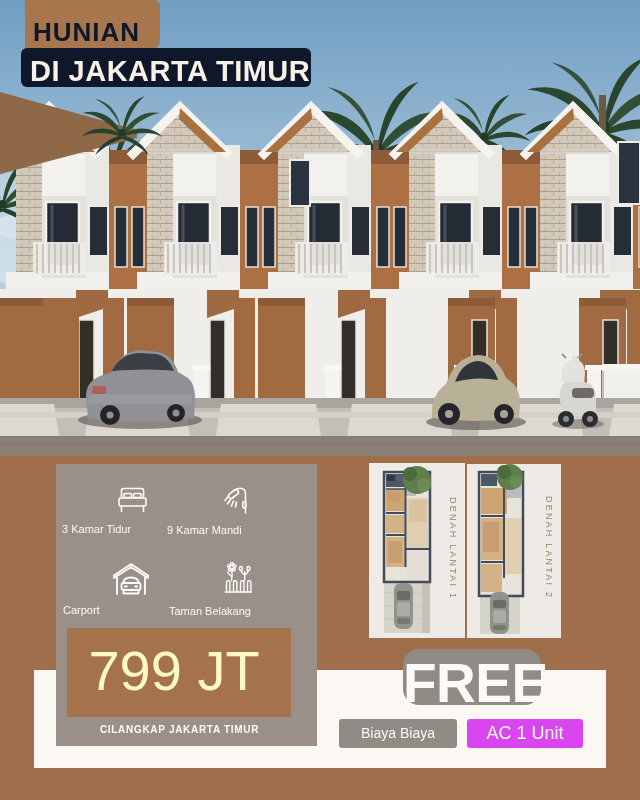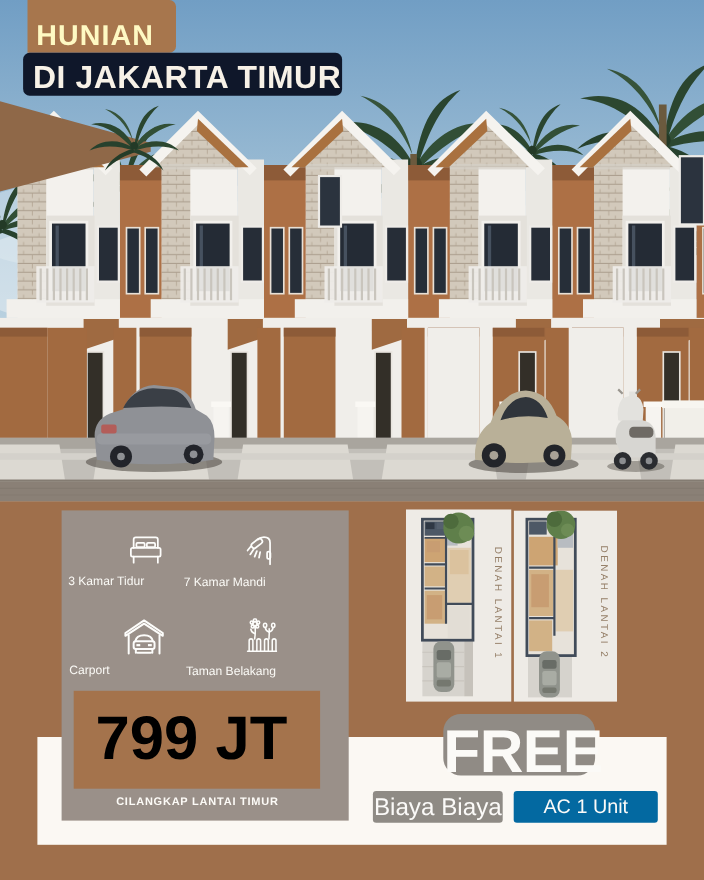--- a/index.html
+++ b/index.html
@@ -262,59 +262,59 @@
   <rect x="572" y="388" width="22" height="10" rx="4" fill="#6e6a64"></rect>
   <circle cx="566" cy="419" r="8" fill="#2a2c30"></circle>
         <circle cx="566" cy="419" r="3" fill="#8b8d90"></circle>
   <circle cx="590" cy="419" r="8" fill="#2a2c30"></circle>
         <circle cx="590" cy="419" r="3" fill="#8b8d90"></circle>
   <path d="M566 358 L562 354 M578 358 L582 354" stroke="#9a968f" stroke-width="2"></path>
 </g>
 </svg>
 
 <div class="abs" style="left:25px;top:0;width:135px;height:48px;background:#a7764d;border-radius:0 6px 6px 0">
-  <div class="abs" style="left:8px;top:17px;font-size:26px;font-weight:bold;letter-spacing:1px;color:#fef9c3">HUNIAN</div>
+  <div class="abs" style="left:8px;top:17px;font-size:26px;font-weight:bold;letter-spacing:1px;color:#0f172a">HUNIAN</div>
 </div>
 
 <div class="abs" style="left:21px;top:48px;width:290px;height:39px;background:#0f172a;border-radius:6px">
   <div class="abs" style="left:9px;top:7px;font-size:29px;font-weight:bold;letter-spacing:0.5px;color:#f7f1e7">DI JAKARTA TIMUR</div>
 </div>
 
 <div class="abs" style="left:0;top:456px;width:640px;height:344px;background:#9f6f4b"></div>
 
 <div class="abs" style="left:34px;top:670px;width:572px;height:98px;background:#fbf8f3"></div>
 
 <div class="abs" style="left:56px;top:464px;width:261px;height:282px;background:#9a9089"></div>
 
 <div class="abs" style="left:67px;top:628px;width:224px;height:89px;background:#a4734c"></div>
 
-<div class="abs" style="left:62px;top:638px;width:224px;text-align:center;font-size:56px;font-weight:bold;color:#000000;letter-spacing:0px">799 JT</div>
-
-<div class="abs" style="left:49px;top:724px;width:261px;text-align:center;font-size:10px;font-weight:bold;letter-spacing:0.7px;color:#fdfbf7">CILANGKAP LANTAI TIMUR</div>
+<div class="abs" style="left:62px;top:638px;width:224px;text-align:center;font-size:56px;font-weight:normal;color:#fef9c3;letter-spacing:0px">799 JT</div>
+
+<div class="abs" style="left:49px;top:724px;width:261px;text-align:center;font-size:10px;font-weight:bold;letter-spacing:0.7px;color:#fdfbf7">CILANGKAP JAKARTA TIMUR</div>
 
 <svg class="abs" style="left:117px;top:486px" width="31" height="28" viewBox="0 0 31 28" fill="none" stroke="#fdfdfb" stroke-width="1.6" stroke-linecap="round" stroke-linejoin="round">
   <path d="M4.5 12V4.5 Q4.5 2.5 6.5 2.5 H24.5 Q26.5 2.5 26.5 4.5 V12"></path>
   <rect x="7" y="7.5" width="7.5" height="4" rx="1"></rect>
   <rect x="16.5" y="7.5" width="7.5" height="4" rx="1"></rect>
   <rect x="2" y="12" width="27" height="8" rx="1.5"></rect>
   <path d="M4.5 20v5.5M26.5 20v5.5"></path>
 </svg>
 
 <div class="lbl" style="left:62px;top:523px;width:140px">3 Kamar Tidur</div>
 
 <svg class="abs" style="left:224px;top:485px" width="27" height="29" viewBox="0 0 27 29" fill="none" stroke="#fdfdfb" stroke-width="1.6" stroke-linecap="round" stroke-linejoin="round">
   <path d="M21.5 28V8.5 Q21.5 3.2 16 3.2 Q12.5 3.2 10.5 5.5"></path>
   <g transform="rotate(-38 9.5 9)">
     <rect x="4" y="6.5" width="11" height="5" rx="2.2"></rect>
   </g>
   <path d="M6.5 14.5 L3.5 19M9.5 16 L7.5 21M12.5 17 L11.5 22M3.8 12 L1 15.5"></path>
   <rect x="18.8" y="16.5" width="3" height="6.5" rx="1.2"></rect>
 </svg>
 
-<div class="lbl" style="left:167px;top:524px;width:140px">7 Kamar Mandi</div>
+<div class="lbl" style="left:167px;top:524px;width:140px">9 Kamar Mandi</div>
 
 <svg class="abs" style="left:112px;top:562px" width="38" height="34" viewBox="0 0 38 34" fill="none" stroke="#fdfdfb" stroke-width="1.8" stroke-linecap="round" stroke-linejoin="round">
   <path d="M2 13.5 L19 2 L36 13.5 L36 16 L19 5 L2 16 Z"></path>
   <path d="M5 15.5V32M33 15.5V32"></path>
   <path d="M11 21 Q12 15.5 19 15.5 Q26 15.5 27 21"></path>
   <rect x="9.5" y="21" width="19" height="7" rx="2"></rect>
   <rect x="12" y="23.5" width="3.5" height="2" fill="#fdfdfb" stroke="none"></rect>
   <rect x="22.5" y="23.5" width="3.5" height="2" fill="#fdfdfb" stroke="none"></rect>
   <path d="M11.5 28v3.5M26.5 28v3.5M13 31.5h12"></path>
 </svg>
@@ -406,15 +406,15 @@
     <rect x="26" y="146" width="13" height="13" rx="2" fill="#a9aca4"></rect>
     <rect x="26" y="161" width="13" height="5" rx="2" fill="#75786f"></rect>
   </g>
   <text transform="translate(79,32) rotate(90)" font-family="Liberation Sans, sans-serif" font-size="9" letter-spacing="2.2" fill="#957f68">DENAH LANTAI 2</text>
 </svg>
 
 <div class="abs" style="left:403px;top:649px;width:138px;height:56px;background:#908b85;border-radius:16px"></div>
 
 <div class="abs" style="left:403px;top:651px;width:138px;text-align:center;font-size:55px;font-weight:bold;color:#fbfaf7;letter-spacing:-0.5px">FREE</div>
 
-<div class="abs" style="left:339px;top:719px;width:118px;height:29px;background:#8f8b85;border-radius:3px;color:#fbfaf8;font-size:22px;text-align:center;line-height:29px">Biaya Biaya</div>
-
-<div class="abs" style="left:467px;top:719px;width:131px;height:29px;background:#0369a1;border-radius:3px;color:#fbfaf8;font-size:18px;text-align:center;line-height:29px">AC 1 Unit</div>
+<div class="abs" style="left:339px;top:719px;width:118px;height:29px;background:#8f8b85;border-radius:3px;color:#fbfaf8;font-size:14px;text-align:center;line-height:29px">Biaya Biaya</div>
+
+<div class="abs" style="left:467px;top:719px;width:116px;height:29px;background:#d946ef;border-radius:3px;color:#fbfaf8;font-size:18px;text-align:center;line-height:29px">AC 1 Unit</div>
 </div>
 </body></html>

